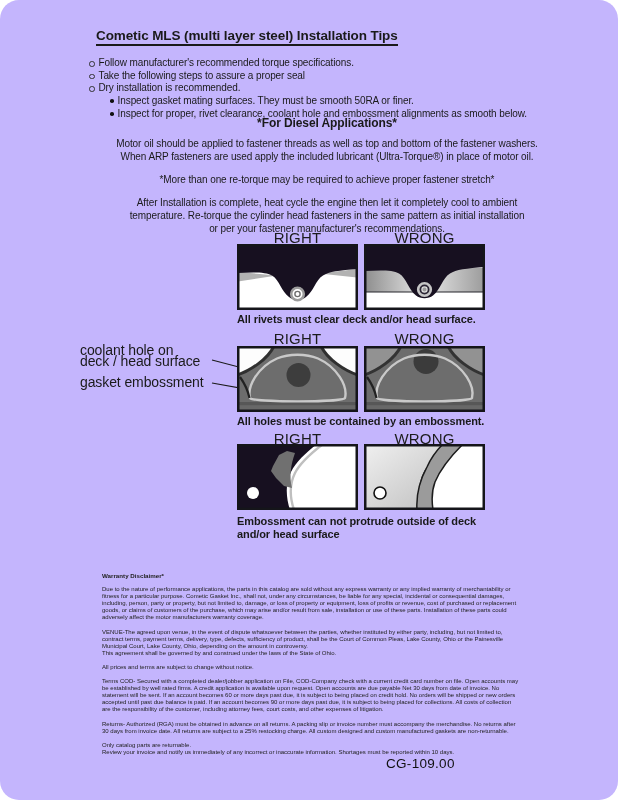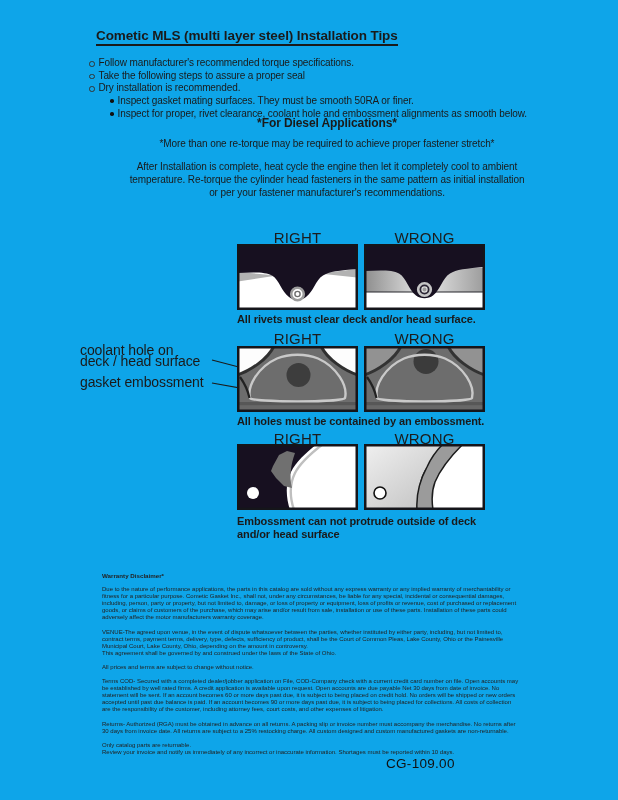--- a/index.html
+++ b/index.html
@@ -1,17 +1,17 @@
 <!DOCTYPE html>
 <html><head>
 <meta charset="utf-8">
 <style>
   html,body { margin:0; padding:0; background:#fff; }
-  .page { position:relative; width:618px; height:800px; background:#0ea5e9; overflow:hidden;
-          font-family:"Liberation Sans", sans-serif; color:#1a1a1a; }
+  .page { position:relative; width:618px; height:800px; background:#c4b5fd; overflow:hidden;
+          font-family:"Liberation Sans", sans-serif; color:#1a1a1a;border-radius:19px; }
 
   .title { position:absolute; left:96px; top:28px; font-size:13.5px; font-weight:bold;
            letter-spacing:-0.1px; border-bottom:2px solid #1a1a1a; padding-bottom:1px; }
 
   .intro { position:absolute; left:89px; top:57px; width:525px; font-size:10px;
            letter-spacing:-0.1px;text-align:right; }
   .bullet-row { display:flex; align-items:flex-start; line-height:12.7px; white-space:nowrap; }
   .marker-o { width:3.5px; height:3.5px; border:1px solid #333; border-radius:50%;
               margin:4px 4px 0 0; flex:none; }
   .marker-dot { width:3.6px; height:3.6px; background:#111; border-radius:50%;
@@ -67,20 +67,22 @@
       <span>Inspect gasket mating surfaces.  They must be smooth 50RA or finer.</span>
     </div>
     <div class="bullet-row sub">
       <span class="marker-dot"></span>
       <span>Inspect for proper, rivet clearance, coolant hole and embossment alignments as smooth below.</span>
     </div>
   </div>
 
   <div class="diesel">
     <div class="dh">*For Diesel Applications*</div>
+    <p>Motor oil should be applied to fastener threads as well as top and bottom of the fastener washers.
+When ARP fasteners are used apply the included lubricant (Ultra-Torque®) in place of motor oil.</p>
     <p>*More than one re-torque may be required to achieve proper fastener stretch*</p>
     <p>After Installation is complete, heat cycle the engine then let it completely cool to ambient
 temperature. Re-torque the cylinder head fasteners in the same pattern as initial installation
 or per your fastener manufacturer's recommendations.</p>
   </div>
 
   <div class="fig-label" style="left:237px; top:229px;">RIGHT</div>
   <div class="fig-label" style="left:364px; top:229px;">WRONG</div>
 
   <div class="fig-box" style="left:237px; top:244px;">

